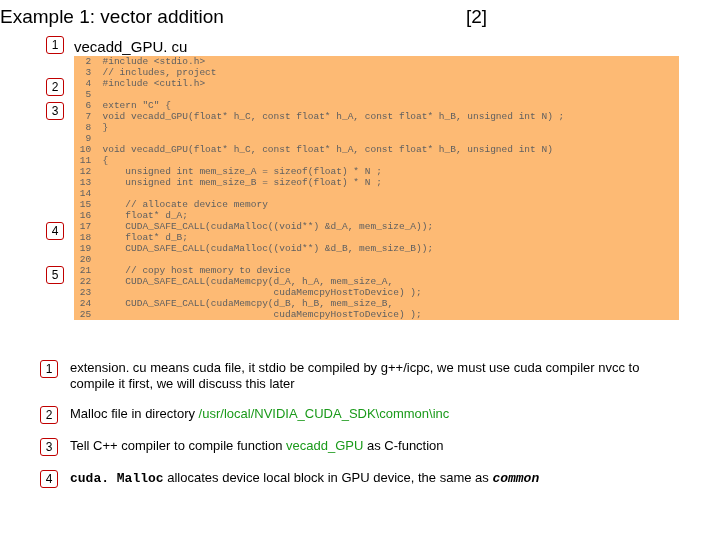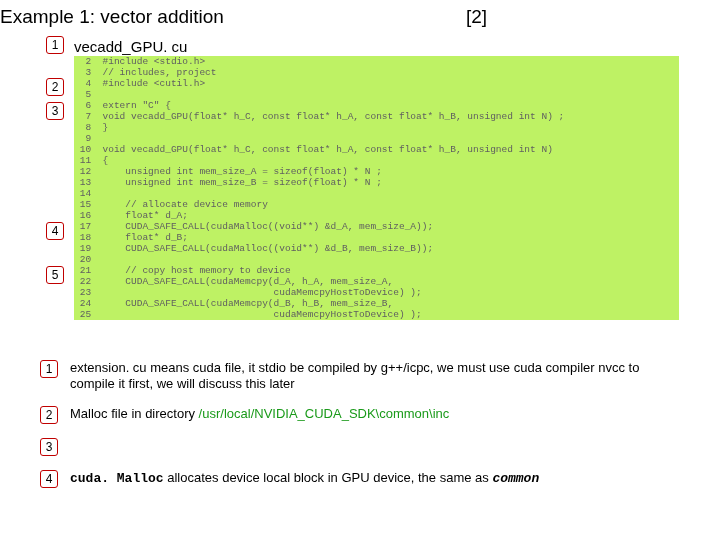--- a/index.html
+++ b/index.html
@@ -53,21 +53,21 @@
     top: 38px;
     font-size: 15px;
     color: #000;
   }
 
   .codebox {
     position: absolute;
     left: 74px;
     top: 56px;
     width: 605px;
-    background: #bef264;
+    background: #fdba74;
   }
   .codebox pre {
     font-family: "Courier New", monospace;
     font-size: 9.5px;
     line-height: 11px;
     color: #606060;
     white-space: pre;
   }
   .notes {
     position: absolute;
@@ -139,20 +139,23 @@
     <span class="text">extension. cu means cuda file, it stdio be compiled by g++/icpc, we must use cuda compiler nvcc to compile it first, we will discuss this later</span>
   </div>
   <div class="note">
     <span class="circ">2</span>
     <span class="text">
       <span>Malloc file in directory </span><span class="green-i">/usr/local/NVIDIA_CUDA_SDK\common\inc</span>
     </span>
   </div>
   <div class="note">
     <span class="circ">3</span>
+    <span class="text">
+      <span>Tell C++ compiler to compile function </span><span class="green-i">vecadd_GPU</span><span> as C-function</span>
+    </span>
   </div>
   <div class="note">
     <span class="circ">4</span>
     <span class="text">
       <span class="bold">cuda. Malloc</span><span> allocates device local block in GPU device, the same as </span><span class="bold" style="font-style:italic">common</span>
     </span>
   </div>
 </div>
 
 </body></html>

